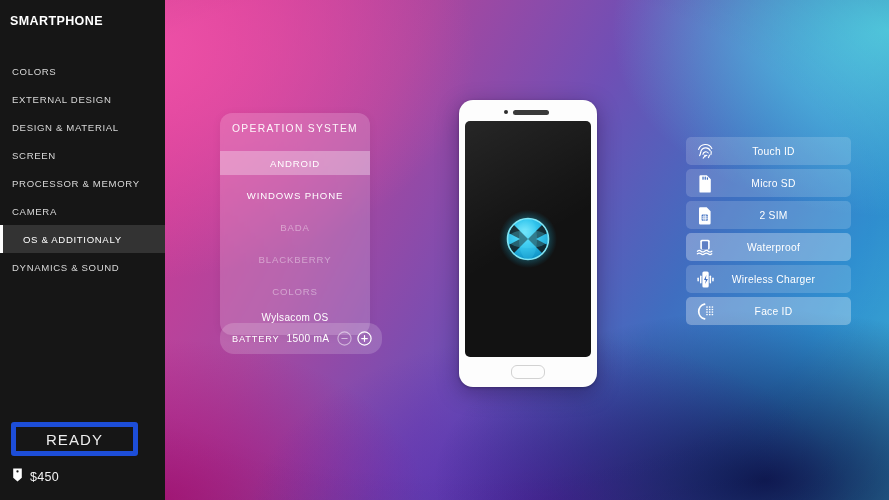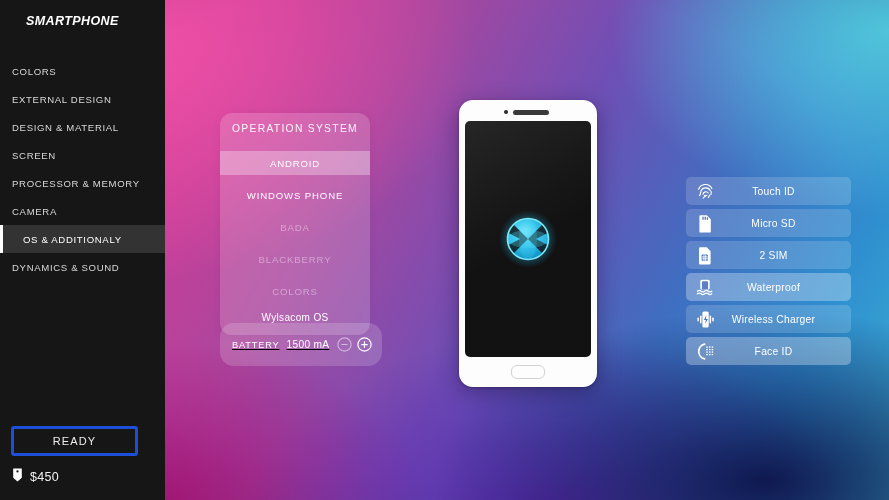--- a/index.html
+++ b/index.html
@@ -41,22 +41,21 @@
 
   
   .sidebar {
     position: absolute;
     left: 0; top: 0;
     width: 165px; height: 500px;
     background: #161616;
     z-index: 20;
   }
   .brand {
-    padding: 13px 0 0 26px;
-    font-style: italic;
+    padding: 13px 0 0 10px;
   }
   .brand-title {
     color: #fff;
     font-size: 12.5px;
     font-weight: bold;
     letter-spacing: 0.4px;
     line-height: 16px;
   }
   .brand-sub {
     color: #e6e6e6;
@@ -88,27 +87,27 @@
     padding-left: 20px;
   }
   .sidebar-footer {
     position: absolute;
     left: 0; bottom: 0;
     width: 165px;
   }
   .ready-btn {
     margin: 0 27px 12px 11px;
     height: 24px;
-    border: 3px solid #1d4ed8;
+    border: 5px solid #1d4ed8;
     border-radius: 3px;
     display: flex;
     align-items: center;
     justify-content: center;
     color: #ededed;
-    font-size: 11px;
+    font-size: 15px;
     letter-spacing: 1.1px;
     cursor: pointer;
     background: transparent;
   }
   .price-row {
     display: flex;
     align-items: center;
     padding: 0 0 14px 12px;
   }
   .tag-icon { display: block; }
@@ -162,27 +161,26 @@
     font-weight: normal;
     letter-spacing: 0.35px;
     font-size: 10px;
     margin-top: 2px;
   }
 
   
   .battery-row {
     position: absolute;
     left: 220px; top: 323px;
-    width: 162px; height: 43px;
+    width: 162px; height: 31px;
     border-radius: 14px;
     background: rgba(255,255,255,0.17);
     display: flex;
     align-items: center;
     z-index: 10;
-    text-decoration: underline;
   }
   .battery-label {
     color: #ffffff;
     font-size: 9.2px;
     letter-spacing: 0.85px;
     margin-left: 12px;
   }
   .battery-value {
     color: #ffffff;
     font-size: 10.2px;
@@ -252,21 +250,20 @@
     transform: translate(-50%,-50%);
     width: 62px; height: 62px;
   }
 
   
   .features {
     position: absolute;
     left: 686px; top: 137px;
     width: 165px;
     z-index: 10;
-    margin-top: 40px;
   }
   .feature {
     height: 28px;
     margin-bottom: 4px;
     border-radius: 5px;
     background: rgba(255,255,255,0.16);
     display: flex;
     align-items: center;
     cursor: pointer;
     position: relative;

